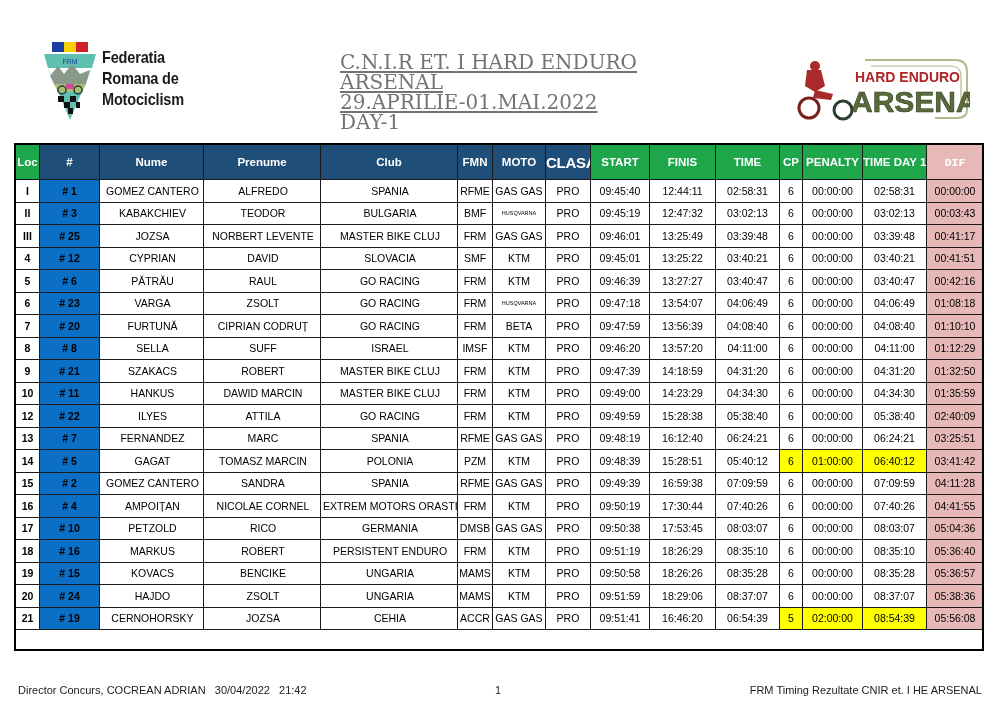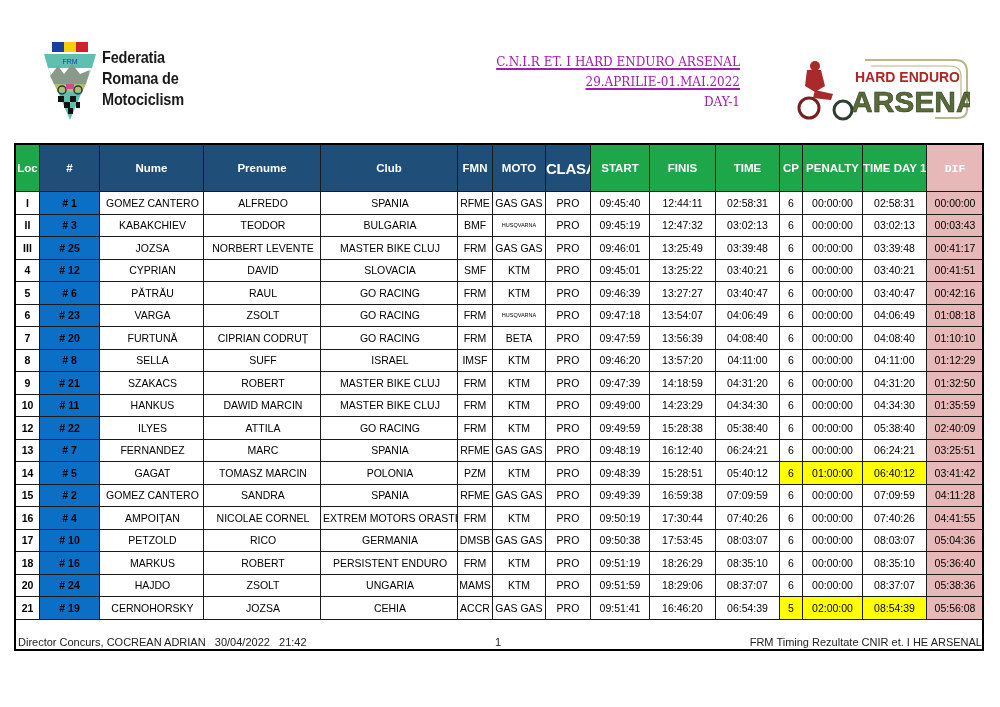--- a/index.html
+++ b/index.html
@@ -4,29 +4,29 @@
 <style>
   * { box-sizing: border-box; margin: 0; padding: 0; }
   html, body { width: 1000px; height: 707px; background: #ffffff; overflow: hidden; }
   body { position: relative; font-family: "Liberation Sans", "DejaVu Sans", sans-serif; color: #000; }
 
   
   .frm-logo { position: absolute; left: 42px; top: 40px; width: 160px; height: 82px; }
   .frm-shield { position: absolute; left: 0; top: 0; width: 56px; height: 82px; }
   .frm-text { position: absolute; left: 60px; top: 7px; font-family: "Liberation Sans", sans-serif; font-weight: bold; font-size: 16.5px; line-height: 21px; color: #1a1a1a; letter-spacing: -0.2px; transform: scaleX(0.88); transform-origin: left top; }
 
-  .title-block { position: absolute; left: 340px; top: 52px; width: 400px; text-align: right; font-family: "DejaVu Serif", "Liberation Serif", serif; font-size: 12px; line-height: 20px; color: #a21caf; }
+  .title-block { position: absolute; left: 340px; top: 52px; width: 400px; text-align: left; font-family: "DejaVu Serif", "Liberation Serif", serif; font-size: 20px; line-height: 20px; color: #737373; }
   .title-block .ul { text-decoration: underline; text-decoration-thickness: 1.5px; text-underline-offset: 2px; }
 
   .arsenal-logo { position: absolute; left: 785px; top: 52px; width: 185px; height: 72px; }
 
   
   table.results { position: absolute; left: 15px; top: 144px; border-collapse: collapse; table-layout: fixed; width: 968px; }
   table.results th, table.results td { border: 1px solid #1a1a1a; overflow: hidden; white-space: nowrap; text-align: center; vertical-align: middle; }
-  table.results thead tr { height: 47px; margin-top: 44px; }
+  table.results thead tr { height: 35px; margin-top: 44px; }
   table.results th { color: #fff; font-size: 11.5px; font-weight: bold; background: #1f4e79; }
   table.results th.green { background: #1ea64a; }
   table.results th.pink { background: #e6b8b7; font-family: Liberation Mono, monospace; }
   table.results th.clasa { font-size: 15px; letter-spacing: -0.3px; }
   table.results tbody tr { height: 22.5px; }
   table.results td { font-size: 10.5px; color: #000; }
   td.loc { font-weight: bold; font-size: 12px; }
   td.num { background: #0b6fc6; color: #fff; font-weight: bold; font-size: 12px; }
   td.left { text-align: left; padding-left: 2px; font-size: 9.5px; }
   td.fmn { font-size: 9.5px; }
@@ -38,21 +38,21 @@
   td.time { font-size: 11.5px; }
   td.cp { font-size: 11.5px; }
   td.penalty { color: #e00000; font-size: 11.5px; }
   td.day1 { font-size: 11.5px; }
   td.dif { background: #e6b8b7; font-size: 11.5px; }
   td.hl { background: #ffff00; }
 
   .table-outline { position: absolute; left: 14px; top: 143px; width: 970px; height: 508px; border: 2px solid #000; pointer-events: none; }
 
   
-  .footer { position: absolute; top: 636px; font-size: 11px; color: #222; }
+  .footer { position: absolute; top: 684px; font-size: 11px; color: #222; }
   .footer.left { left: 18px; }
   .footer.center { left: 495px; }
   .footer.right { right: 18px; text-align: right; }
 </style>
 </head>
 <body>
 
 <div class="frm-logo">
   <svg class="frm-shield" viewBox="0 0 56 82">
     <rect x="10" y="2" width="12" height="10" fill="#1a3fa0"></rect>
@@ -420,20 +420,37 @@
         <td class="clasa">PRO</td>
         <td class="start">09:51:19</td>
         <td class="finis">18:26:29</td>
         <td class="time">08:35:10</td>
         <td class="cp">6</td>
         <td class="penalty">00:00:00</td>
         <td class="day1">08:35:10</td>
         <td class="dif">05:36:40</td>
       </tr>
       <tr>
+        <td class="loc">19</td>
+        <td class="num"># 15</td>
+        <td class="left">KOVACS</td>
+        <td class="left">BENCIKE</td>
+        <td class="left">UNGARIA</td>
+        <td class="fmn">MAMS</td>
+        <td class="moto">KTM</td>
+        <td class="clasa">PRO</td>
+        <td class="start">09:50:58</td>
+        <td class="finis">18:26:26</td>
+        <td class="time">08:35:28</td>
+        <td class="cp">6</td>
+        <td class="penalty">00:00:00</td>
+        <td class="day1">08:35:28</td>
+        <td class="dif">05:36:57</td>
+      </tr>
+      <tr>
         <td class="loc">20</td>
         <td class="num"># 24</td>
         <td class="left">HAJDO</td>
         <td class="left">ZSOLT</td>
         <td class="left">UNGARIA</td>
         <td class="fmn">MAMS</td>
         <td class="moto">KTM</td>
         <td class="clasa">PRO</td>
         <td class="start">09:51:59</td>
         <td class="finis">18:29:06</td>

